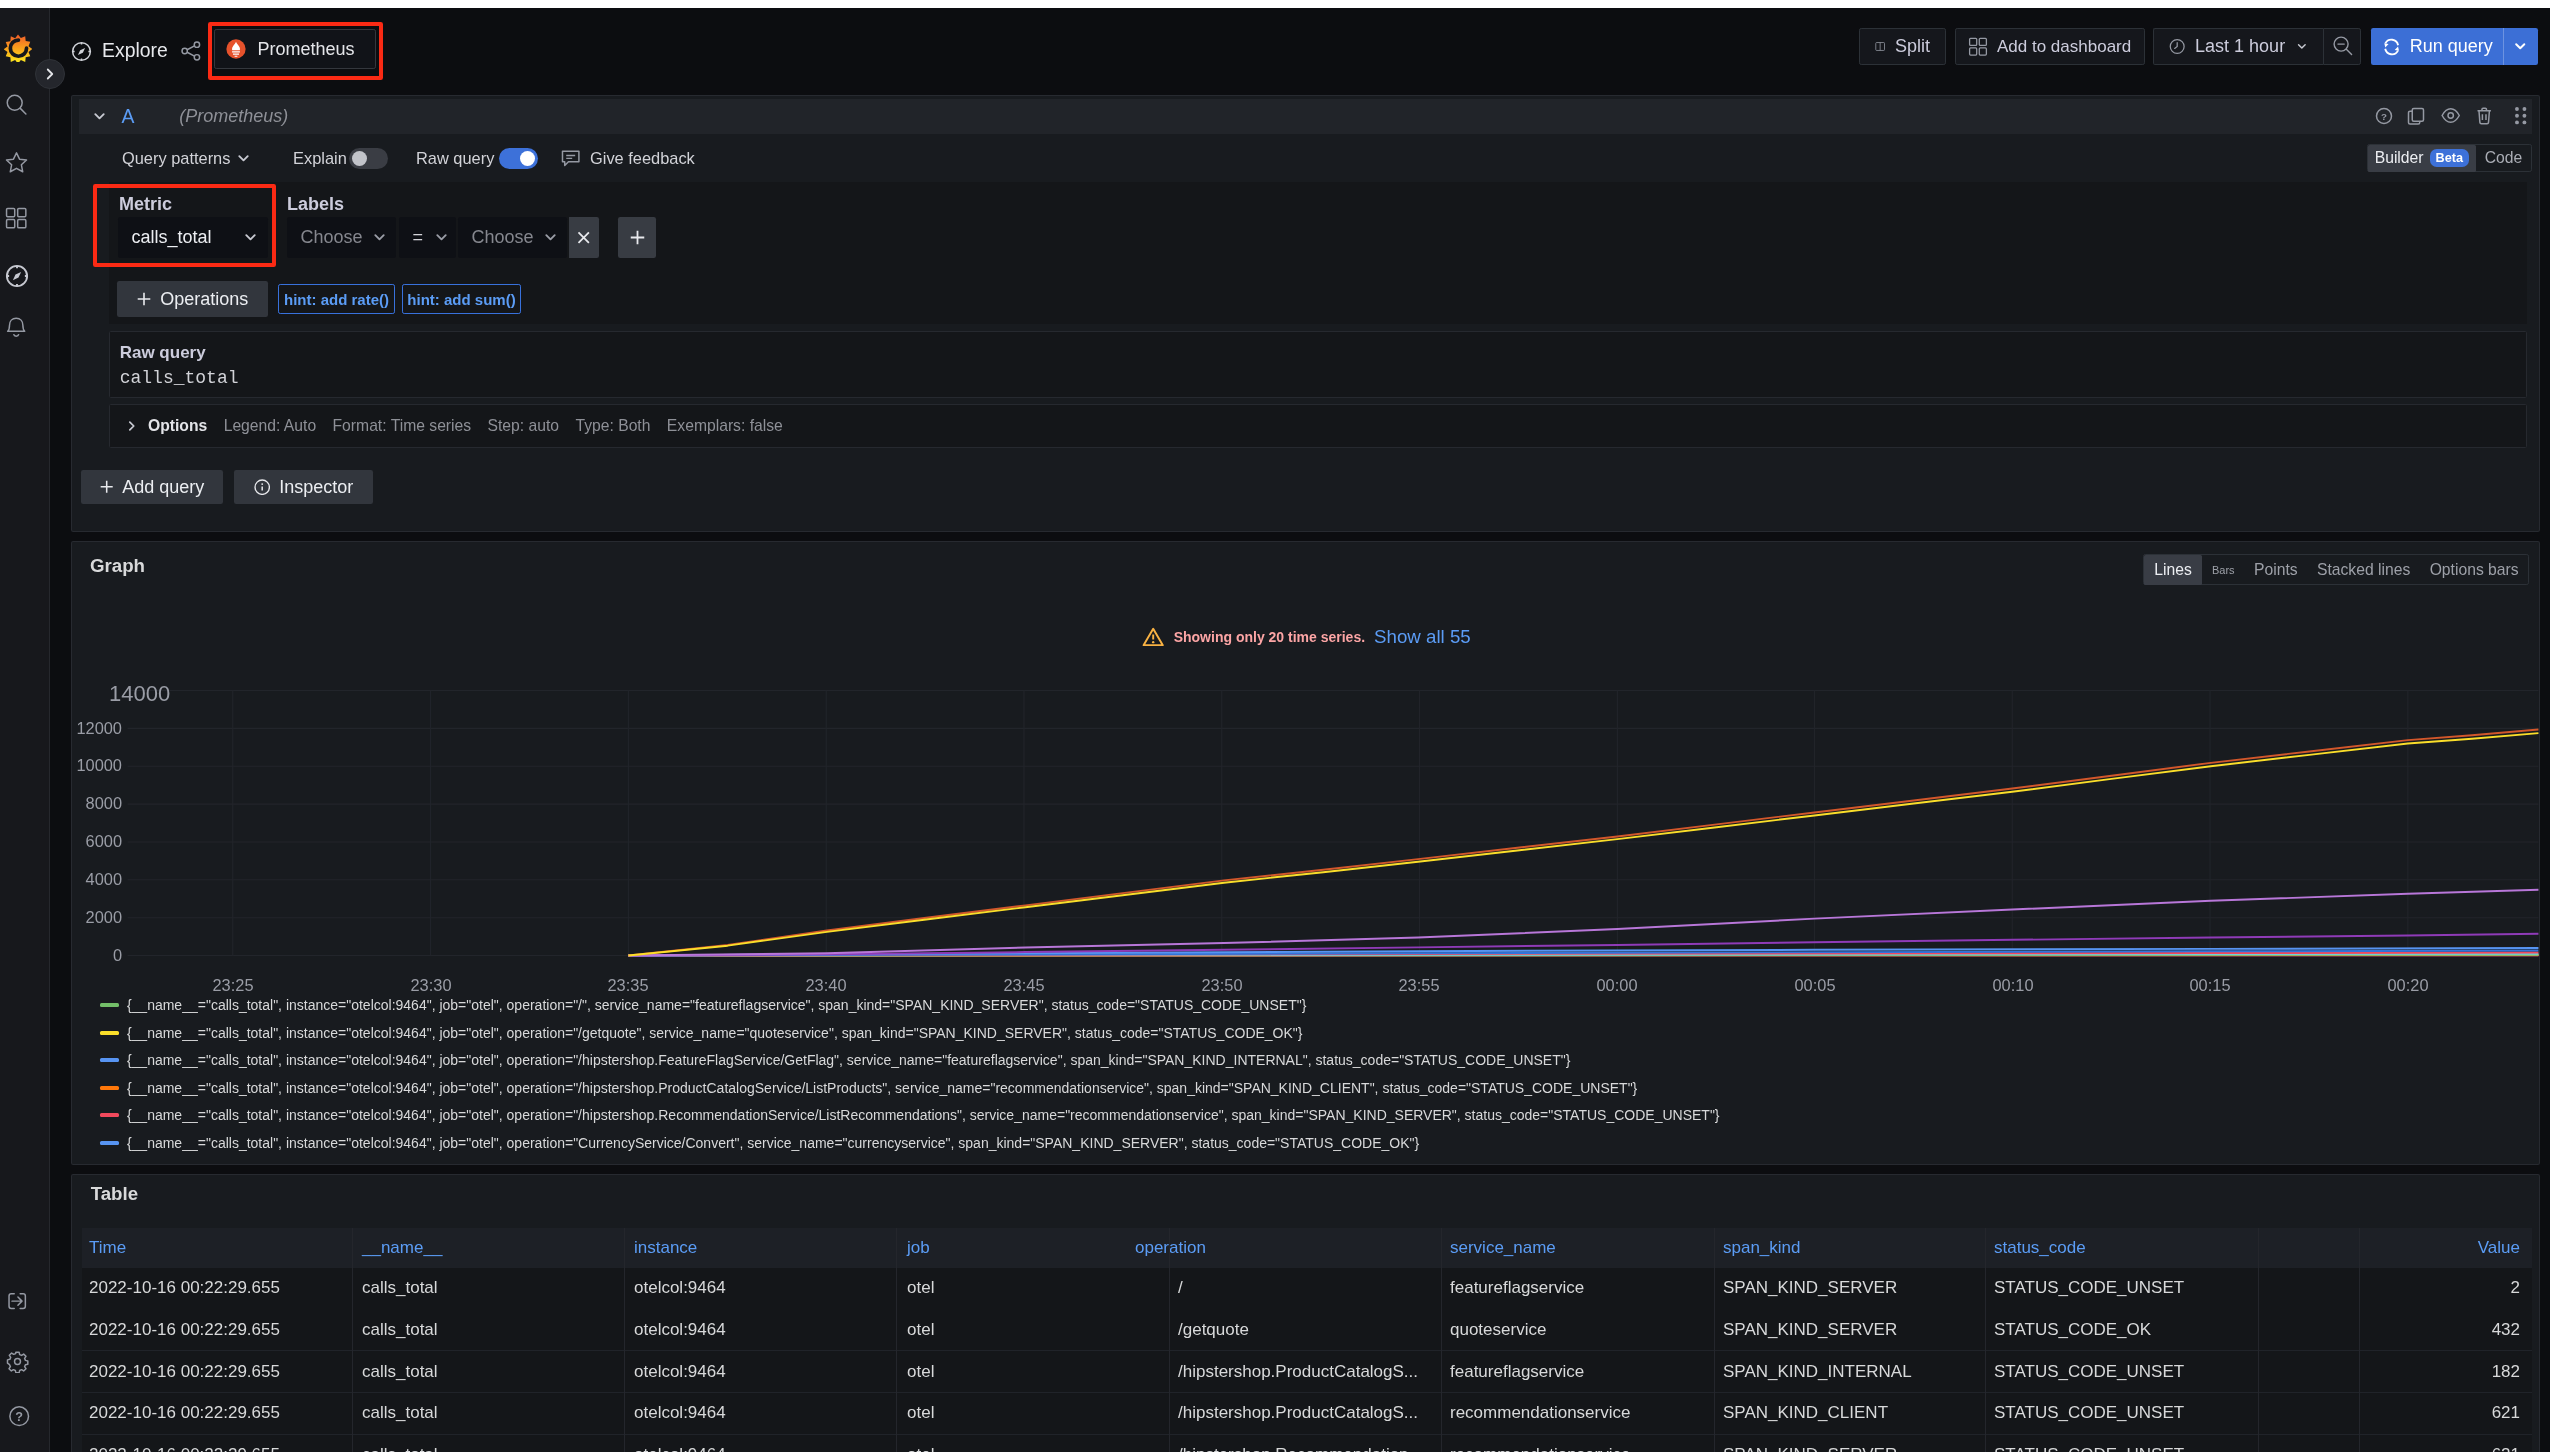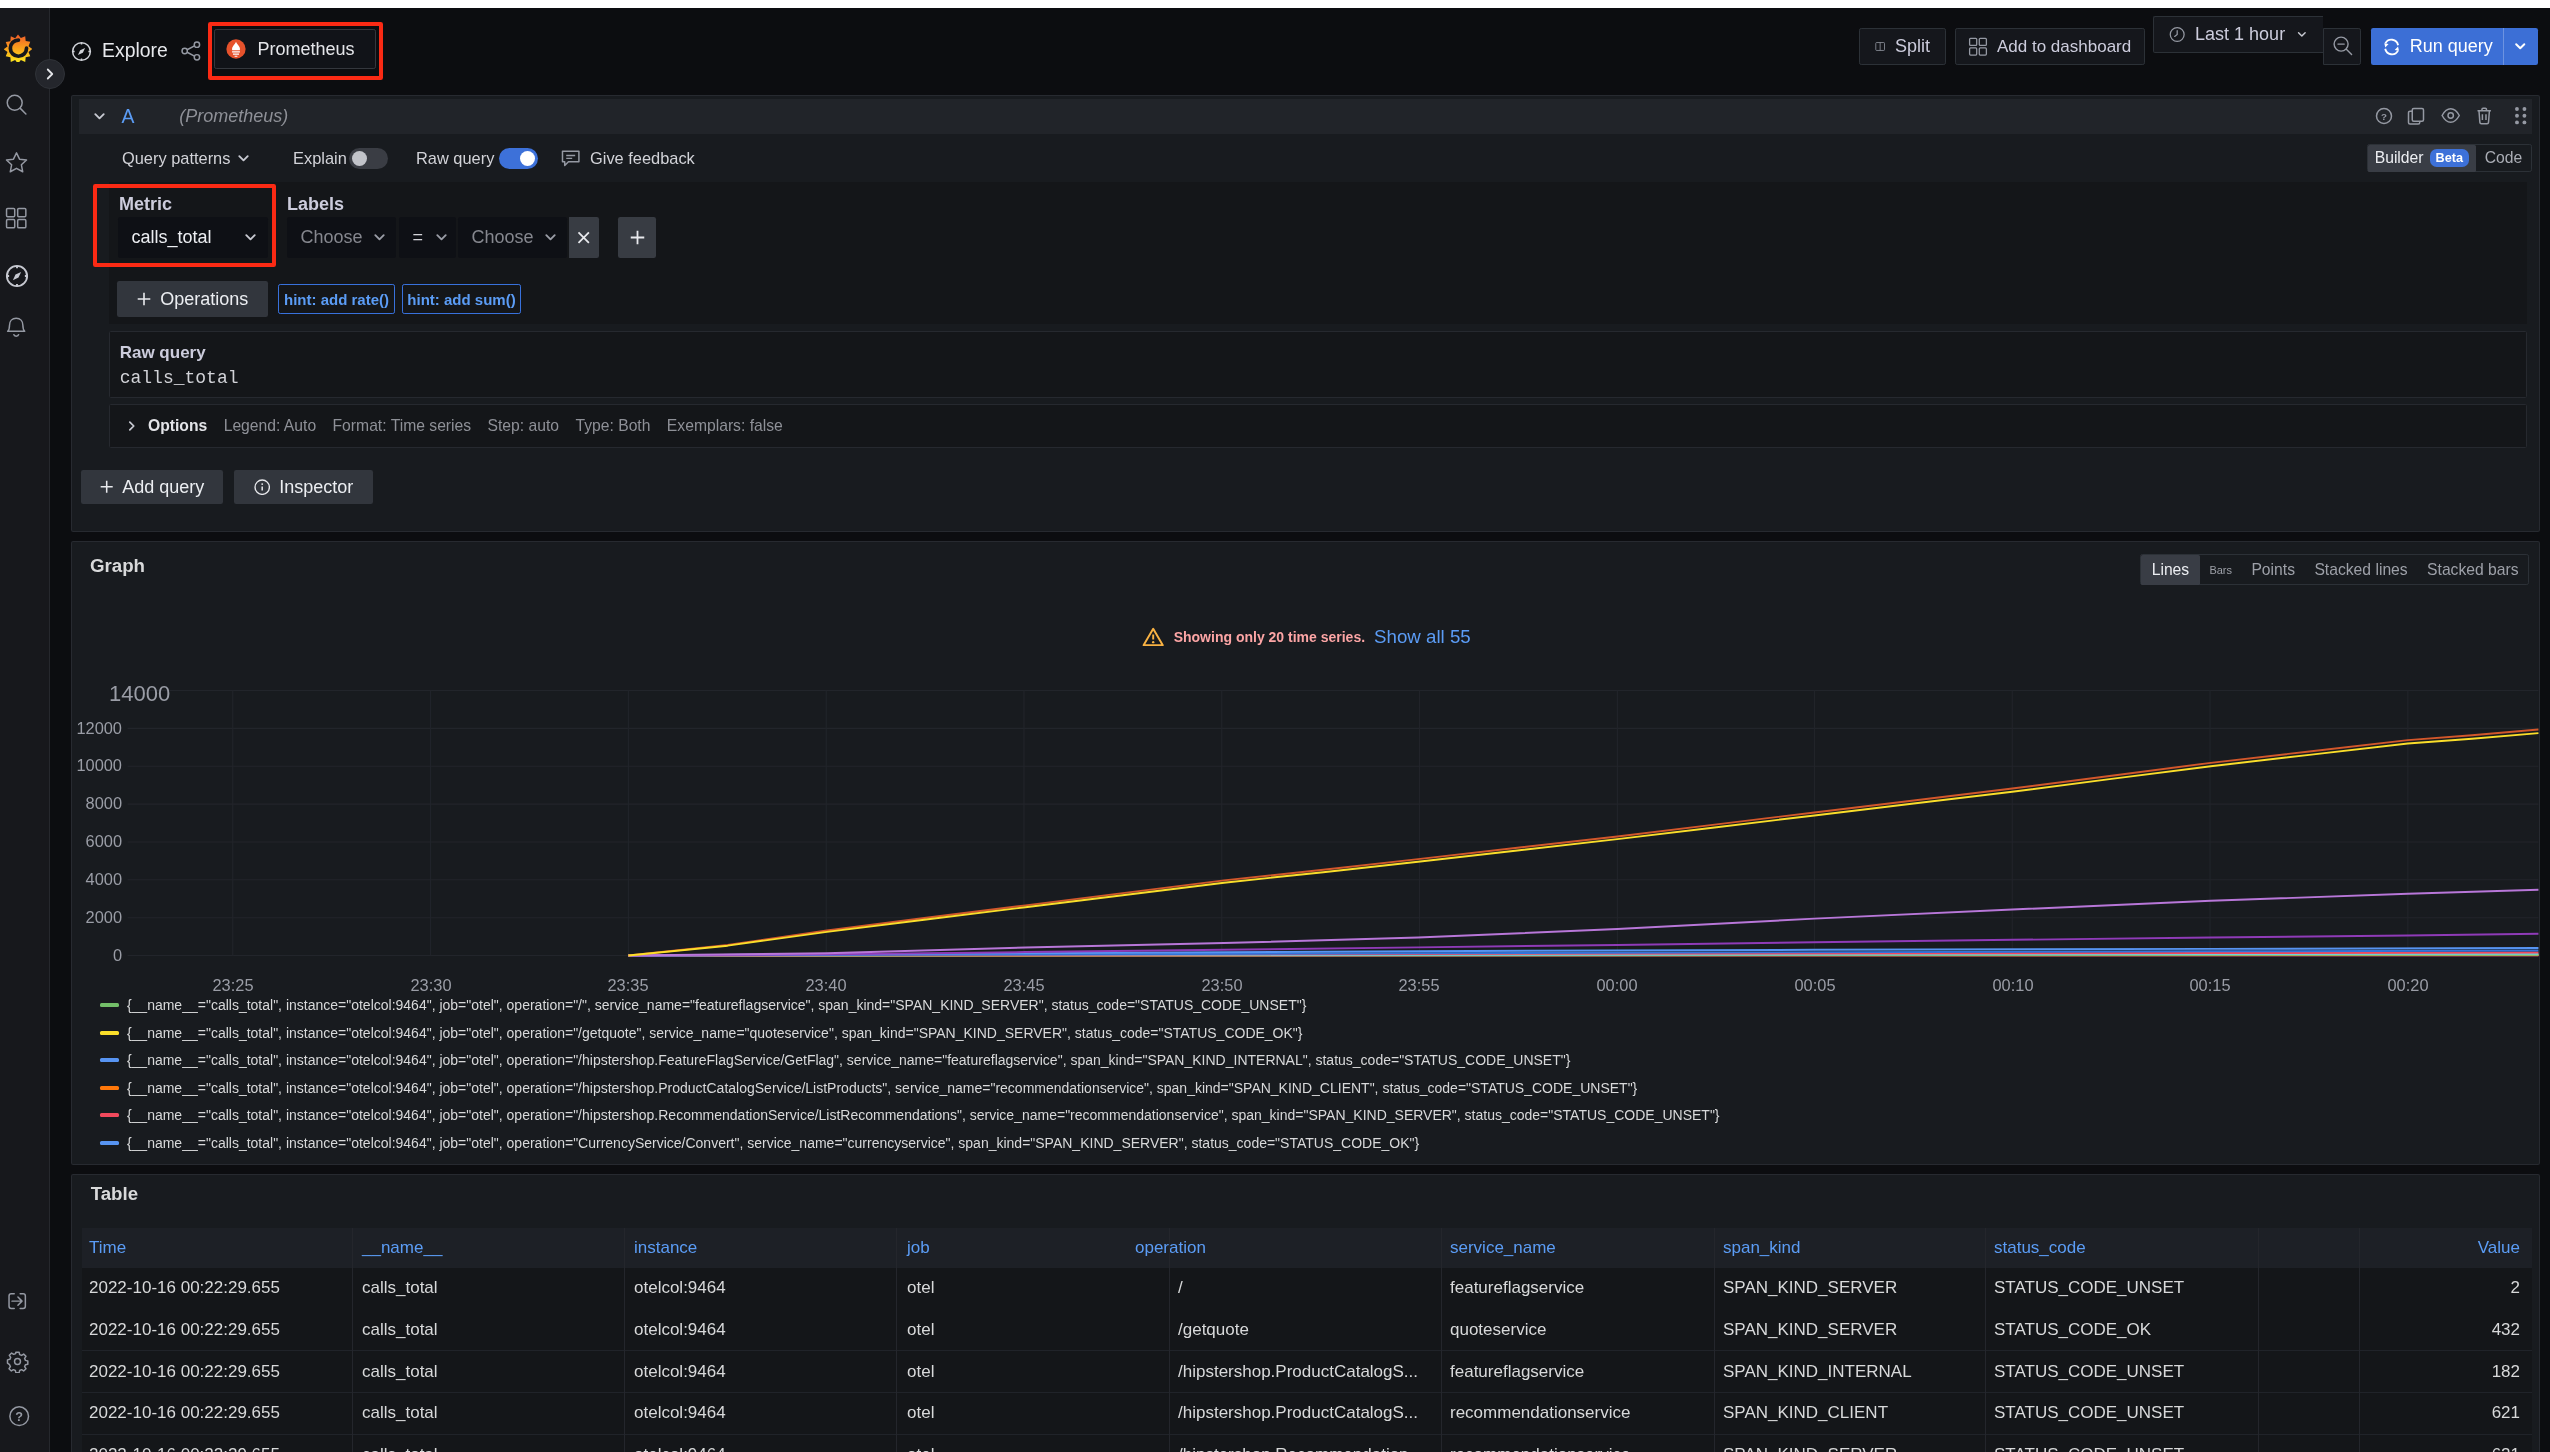--- a/index.html
+++ b/index.html
@@ -119,21 +119,21 @@
   </div>
   <div class="gbtn" style="left:1955px;top:28px;width:190px;font-size:17px;padding:0 12px;gap:9px;">
     <svg width="20" height="20" viewBox="0 0 30 31">
       <rect x="2" y="2" width="11" height="11" rx="1.5" class="ico" stroke-width="2.3"></rect>
       <rect x="17" y="2" width="11" height="11" rx="1.5" class="ico" stroke-width="2.3"></rect>
       <rect x="2" y="17" width="11" height="11" rx="1.5" class="ico" stroke-width="2.3"></rect>
       <rect x="17" y="17" width="11" height="11" rx="1.5" class="ico" stroke-width="2.3"></rect>
     </svg>
     Add to dashboard
   </div>
-  <div class="gbtn" style="left:2153px;top:16px;width:170px;border-right:none;border-radius:2.2px 0 0 2.2px;">
+  <div class="gbtn" style="left:2153px;top:28px;width:170px;border-right:none;border-radius:2.2px 0 0 2.2px;">
     <svg width="21" height="21" viewBox="0 0 26 26">
         <circle cx="13" cy="13" r="11" class="ico" stroke-width="2.3"></circle>
         <path d="M13 7 v6 l-4 3" class="ico" stroke-width="2.3" stroke-linecap="round"></path>
       </svg>
     Last 1 hour
     <svg style="margin-left:1.5px;" width="15" height="15" viewBox="0 0 16 16">
         <path d="M3.5 5.5 L8 10 L12.5 5.5" stroke="#c7c9d1" stroke-width="2.0" fill="none" stroke-linecap="round" stroke-linejoin="round"></path>
       </svg>
   </div>
   <div class="gbtn" style="left:2323px;top:28px;width:38px;padding:0;justify-content:center;border-radius:0 2.2px 2.2px 0;">
@@ -288,21 +288,21 @@
 </div>
 
 <div class="panel" style="left:71px;top:541px;width:2469px;height:624px;overflow:hidden;" id="gpanel">
   <div class="abs" style="left:18px;top:13.4px;font-size:18.7px;font-weight:700;color:#d8d9da;">Graph</div>
 
   <div class="abs" style="right:9.7px;top:12px;height:31px;border:0.7px solid #2c3137;border-radius:2.2px;display:flex;align-items:center;background:#181b1f;white-space:nowrap;">
     <div style="height:30px;display:flex;align-items:center;background:#393d45;border-radius:1.5px;padding:0 10.5px;font-size:15.7px;font-weight:500;color:#eceef2;">Lines</div>
     <div style="padding:0 9.7px;font-size:11px;font-weight:500;color:#9da0a8;">Bars</div>
     <div style="padding:0 9.7px;font-size:15.7px;font-weight:500;color:#9da0a8;">Points</div>
     <div style="padding:0 9.7px;font-size:15.7px;font-weight:500;color:#9da0a8;">Stacked lines</div>
-    <div style="padding:0 9.7px;font-size:15.7px;font-weight:500;color:#9da0a8;">Stacked bars</div>
+    <div style="padding:0 9.7px;font-size:15.7px;font-weight:500;color:#9da0a8;">Options bars</div>
   </div>
 
   <div class="abs" style="left:0;top:84px;width:2469px;display:flex;align-items:center;justify-content:center;gap:9px;">
     <svg width="22.4" height="20" viewBox="0 0 30 27">
         <path d="M15 2.5 L28 24.5 H2 Z" stroke="#f8b243" stroke-width="2.6" fill="none" stroke-linejoin="round"></path>
         <path d="M15 10 v7" stroke="#f8b243" stroke-width="2.6"></path>
         <circle cx="15" cy="20.5" r="1.6" fill="#f8b243"></circle>
       </svg>
     <span style="font-size:14px;color:#fca5a5;font-weight:bold;">Showing only 20 time series.</span>
     <span style="font-size:18.7px;color:#5b9cf5;">Show all 55</span>

